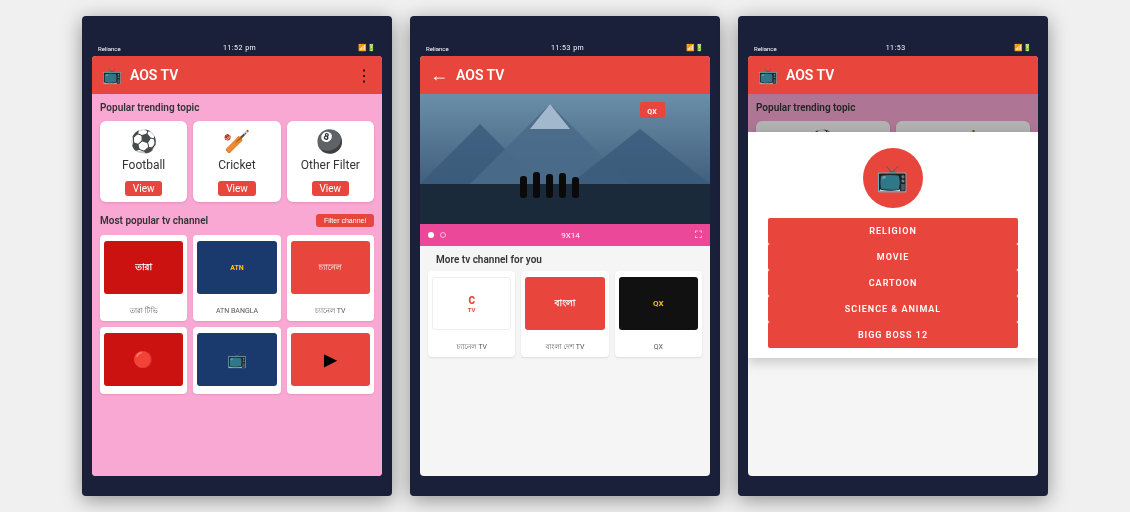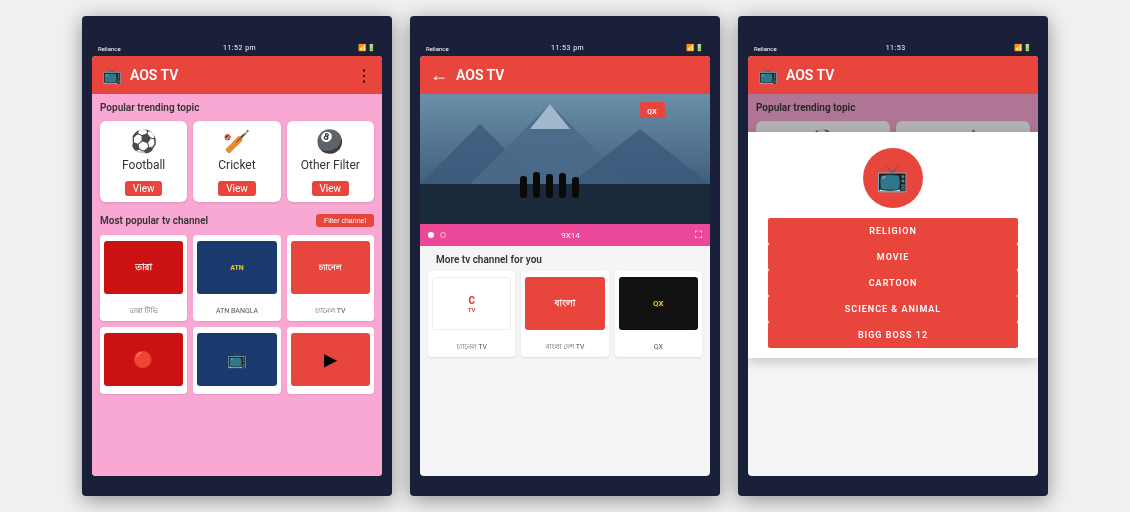--- a/index.html
+++ b/index.html
@@ -274,21 +274,21 @@
     .logo-atn {
       background: #1a3a6e;
       color: #f5c518;
       font-size: 7px;
       font-weight: bold;
     }
     .logo-bangla {
       background: #e8453c;
       color: #fff;
       font-size: 7px;
-      font-weight: bold;
+      font-weight: normal;
     }
     .logo-ctv {
       background: #fff;
       color: #e8453c;
       font-size: 9px;
       font-weight: bold;
       border: 1px solid #eee;
     }
     .logo-qx {
       background: #111;

